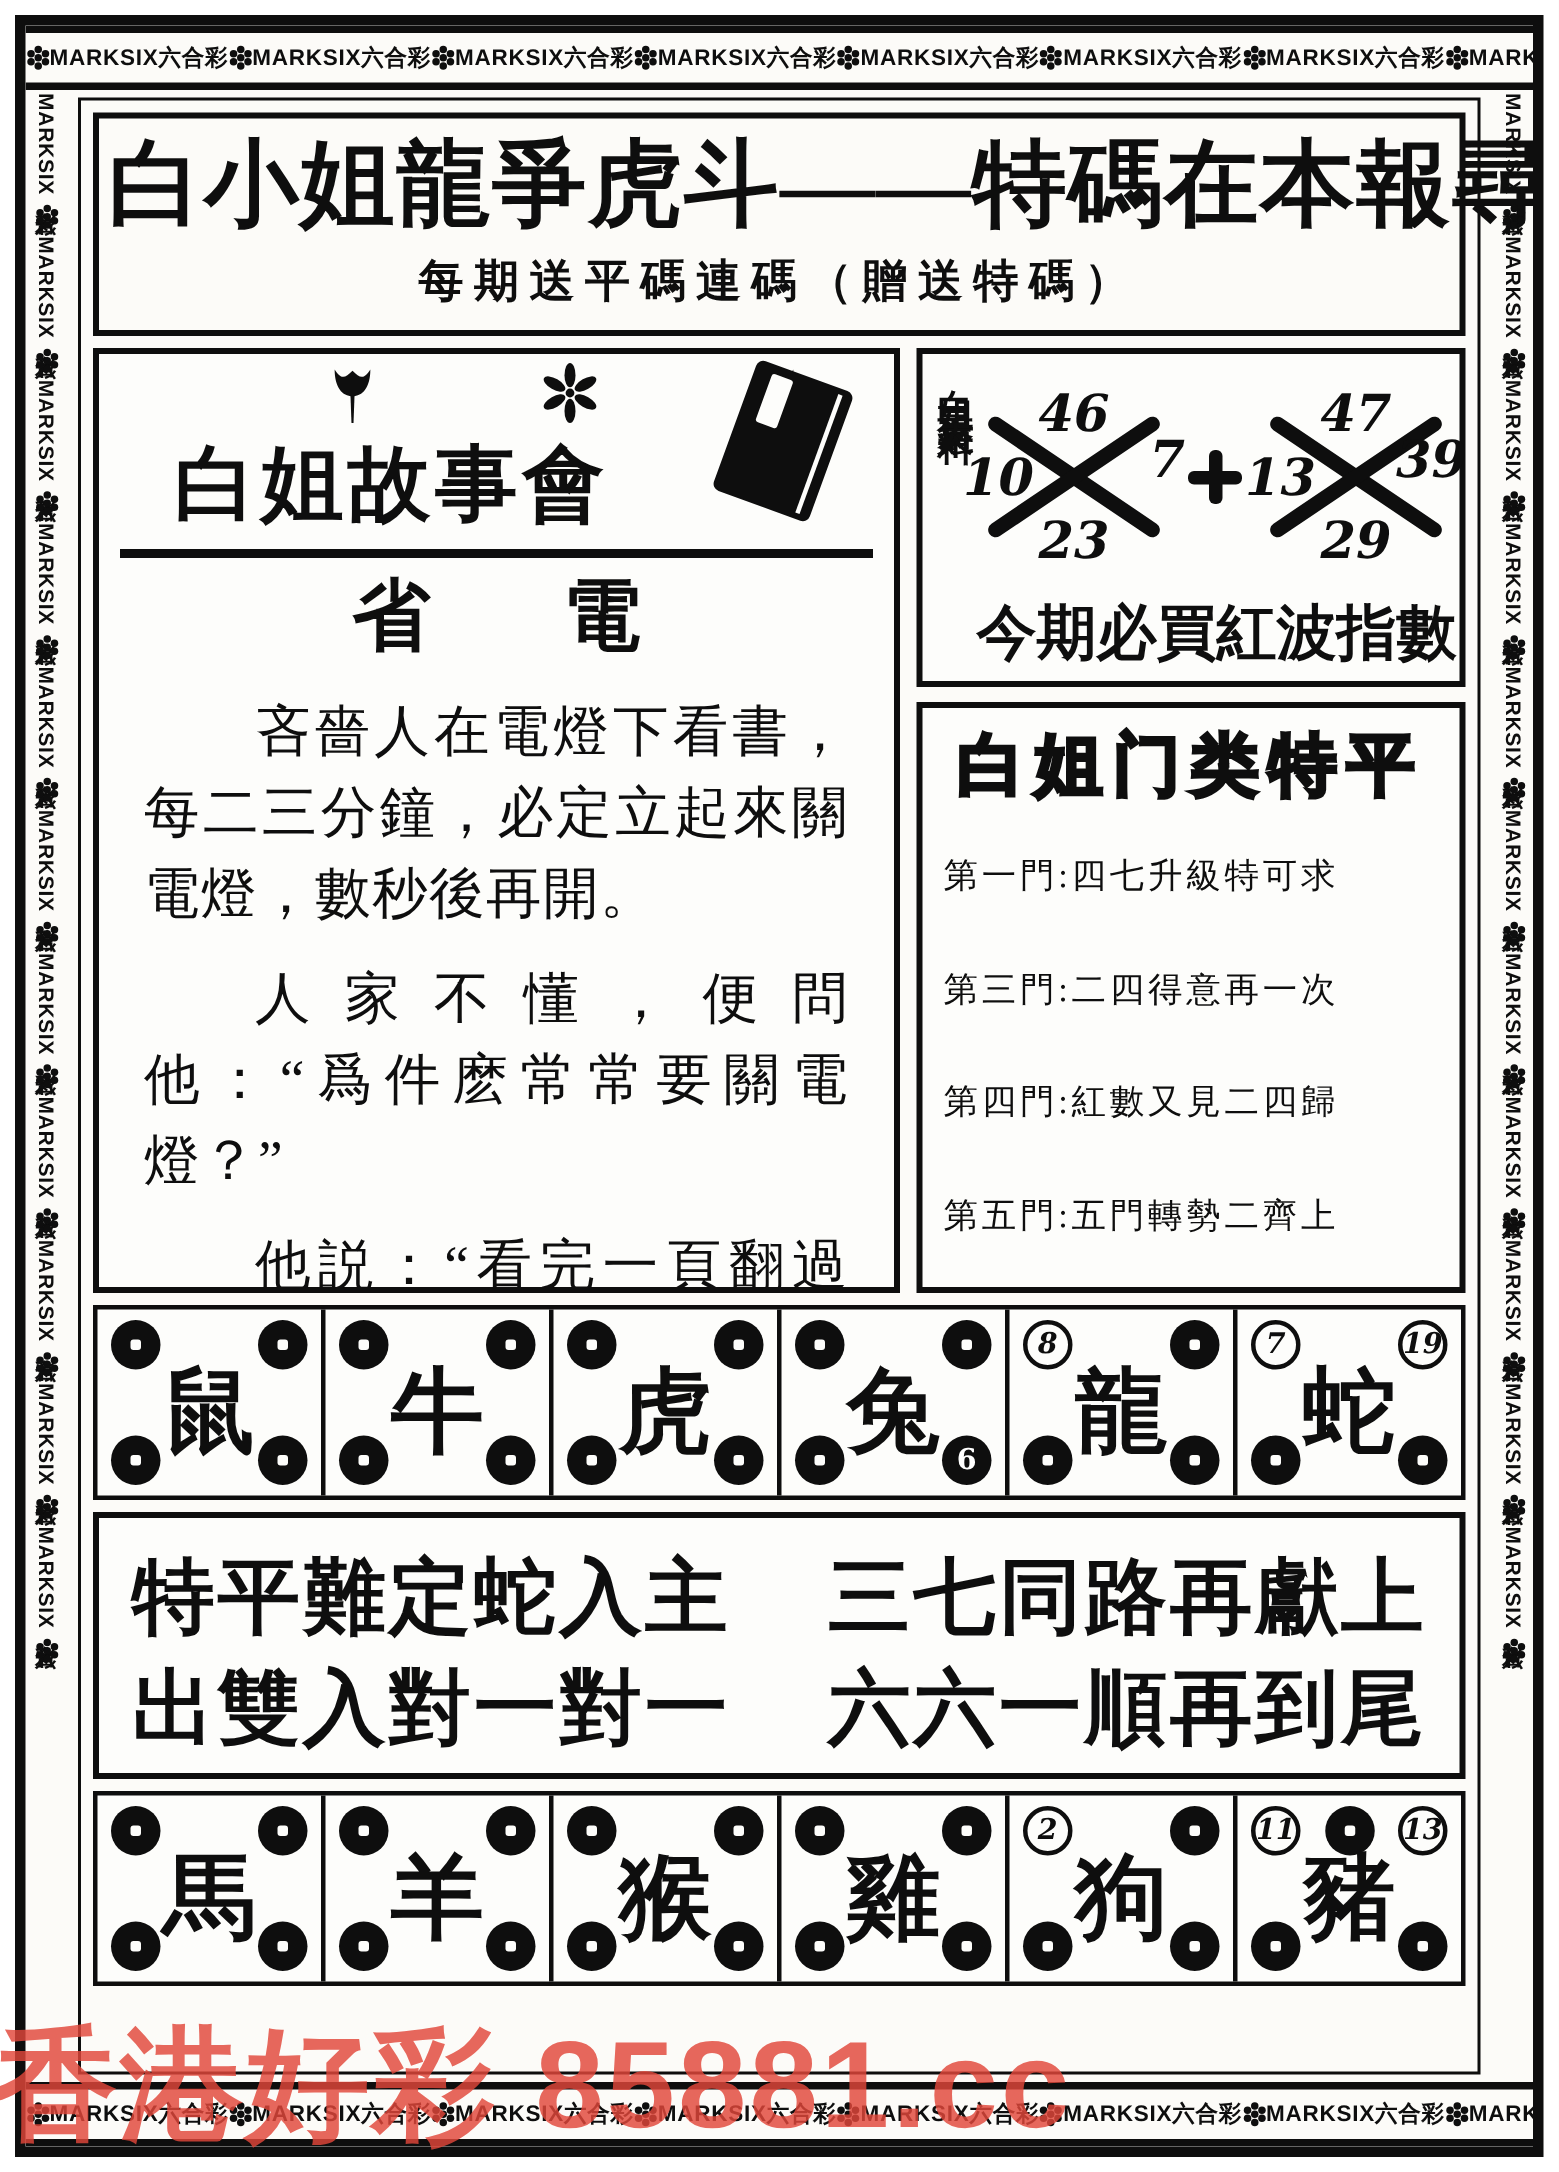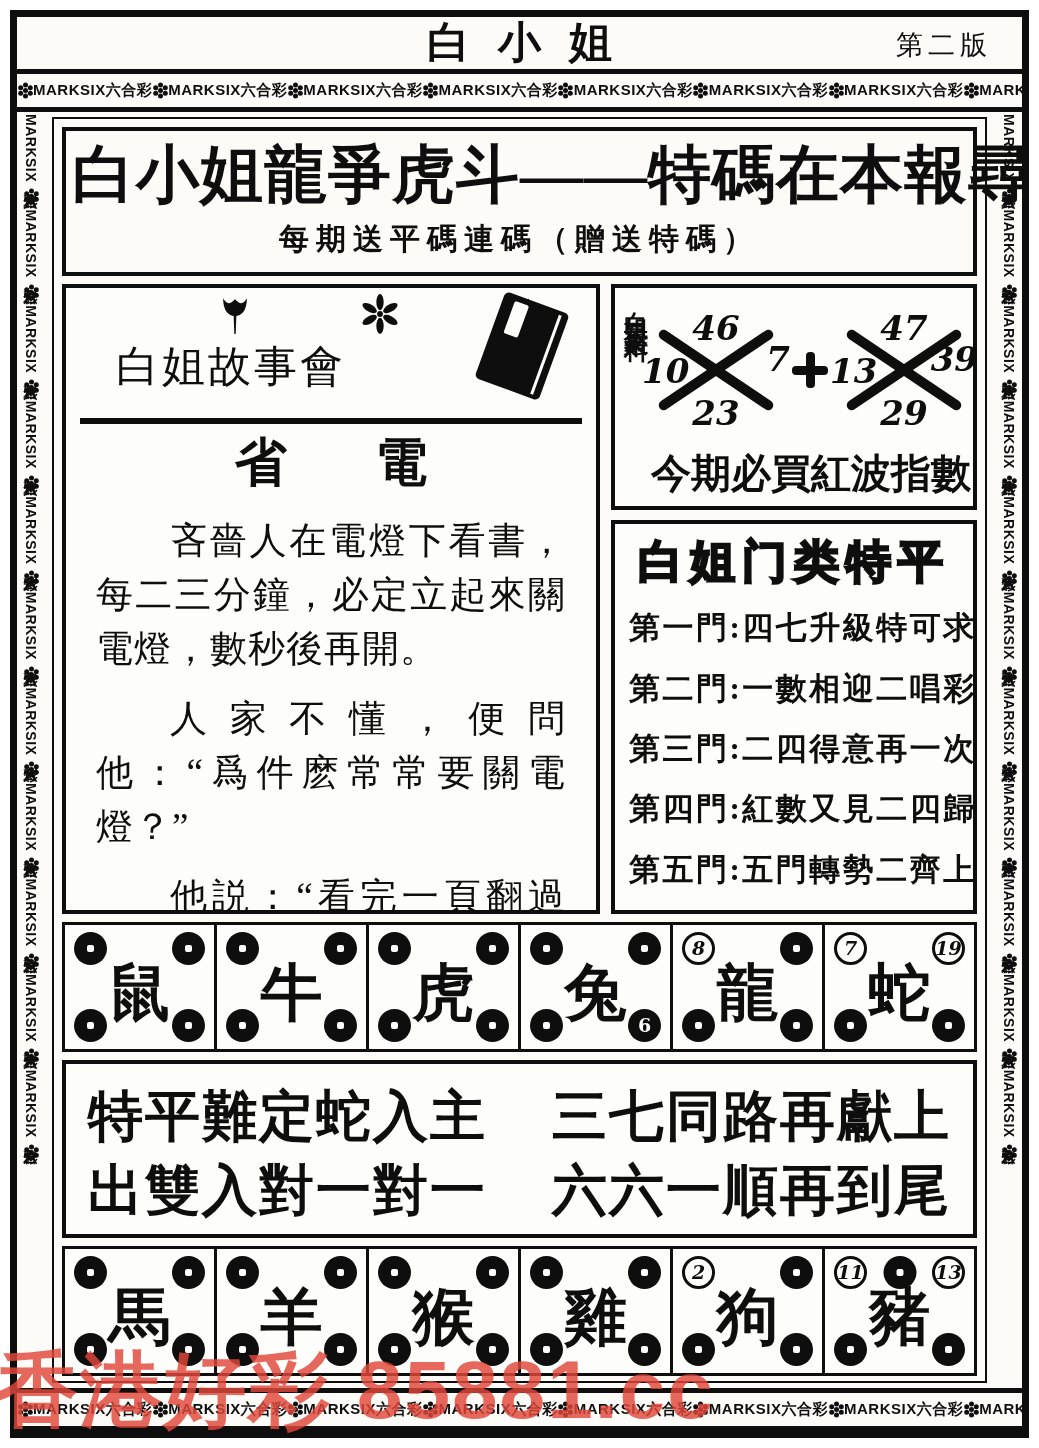--- a/index.html
+++ b/index.html
@@ -31,21 +31,21 @@
   .hl-box{border:4px solid #0e0e0e;padding:10px 6px 12px;text-align:center;flex:0 0 auto;}
   .hl-title{font-size:63px;font-weight:900;letter-spacing:1px;line-height:1.08;white-space:nowrap;}
   .hl-sub{font-size:30px;font-weight:900;margin-top:10px;letter-spacing:7px;}
   
   .cols{display:flex;gap:11px;margin-top:8px;height:630px;flex:0 0 auto;}
   .story-box{flex:0 0 538px;border:4px solid #0e0e0e;padding:8px 14px;box-sizing:border-box;overflow:hidden;background:#fdfdfb;}
   .story-hdr{position:relative;height:122px;border-bottom:6px solid #0e0e0e;margin-bottom:4px;}
   .tulip-a{position:absolute;left:138px;top:0;}
   .pinwheel{position:absolute;left:278px;top:-4px;}
   .tulip-b{position:absolute;left:420px;top:0;}
-  .story-box-title{position:absolute;left:36px;top:42px;font-size:43px;font-weight:400;
+  .story-box-title{position:absolute;left:36px;top:42px;font-size:55px;font-weight:700;
     font-family:"Liberation Sans",sans-serif;letter-spacing:3px;}
   .book{position:absolute;right:26px;top:4px;width:68px;height:92px;background:#0e0e0e;border-radius:5px;transform:rotate(20deg);}
   .book::before{content:"";position:absolute;right:7px;top:4px;bottom:4px;width:3px;background:#fdfdfb;}
   .book::after{content:"";position:absolute;left:12px;top:6px;width:15px;height:34px;background:#fdfdfb;border-radius:2px;}
   .story-title{font-size:52px;font-weight:700;text-align:center;letter-spacing:1.7em;margin-right:-1.7em;margin-top:2px;}
   .story-p{font-size:37px;line-height:1.46;text-indent:2em;margin:16px;letter-spacing:1px;text-align:justify;}
   
   .rcol{flex:1;display:flex;flex-direction:column;gap:10px;min-width:0;}
   .tips-box{border:4px solid #0e0e0e;height:226px;box-sizing:border-box;display:flex;padding:5px 4px 2px 6px;background:#fdfdfb;}
   .tips-label{writing-mode:vertical-rl;font-size:24px;font-weight:900;font-family:"Liberation Sans",sans-serif;
@@ -58,21 +58,21 @@
   .xbar.a{transform:rotate(34deg);} .xbar.b{transform:rotate(-34deg);}
   .xg-left{position:absolute;left:-3px;top:40px;} .xg-top{position:absolute;left:50%;transform:translateX(-50%);top:-3px;}
   .xg-right{position:absolute;right:-3px;top:28px;} .xg-bottom{position:absolute;left:50%;transform:translateX(-50%);bottom:-4px;}
   .plus{position:relative;width:36px;height:36px;flex:0 0 auto;}
   .plus::before{content:"";position:absolute;left:0;top:14px;width:36px;height:9px;background:#0e0e0e;border-radius:4px;}
   .plus::after{content:"";position:absolute;left:14px;top:0;width:9px;height:36px;background:#0e0e0e;border-radius:4px;}
   .tips-footer{font-size:40px;font-weight:900;text-align:left;white-space:nowrap;letter-spacing:0;padding-bottom:3px;}
   .gates-box{border:4px solid #0e0e0e;flex:1;padding:6px 14px 10px;display:flex;flex-direction:column;background:#fdfdfb;}
   .gates-title{text-align:center;font-size:45px;font-weight:900;font-family:"Liberation Sans",sans-serif;
     color:#fdfdfb;-webkit-text-stroke:2.5px #0e0e0e;letter-spacing:7px;margin:2px 0 6px;}
-  .gate-item{font-size:31px;letter-spacing:2.5px;flex:1;display:flex;align-items:center;font-weight:700;white-space:nowrap;}
+  .gate-item{font-size:23px;letter-spacing:2.5px;flex:1;display:flex;align-items:center;font-weight:400;white-space:nowrap;}
   
   .zrow{display:flex;border:3px solid #0e0e0e;margin-top:8px;height:124px;flex:0 0 auto;background:#fdfdfb;}
   .zcell{flex:1;position:relative;border-right:3px solid #0e0e0e;min-width:0;}
   .zcell:last-child{border-right:none;}
   .zglyph{position:absolute;left:50%;top:55%;transform:translate(-50%,-50%);font-size:62px;font-weight:900;}
   .coin{position:absolute;width:33px;height:33px;border-radius:50%;box-sizing:border-box;
     display:flex;align-items:center;justify-content:center;
     font-family:"DejaVu Serif",serif;font-weight:700;font-size:19px;line-height:1;}
   .coin.s{background:#0e0e0e;color:#fff;}
   .coin.s::after{content:"";position:absolute;width:7px;height:7px;background:#fdfdfb;border-radius:2px;}
@@ -88,24 +88,20 @@
   
   .watermark{position:absolute;left:-4px;bottom:2px;z-index:9;font-family:"Liberation Sans",sans-serif;
     font-size:82px;font-weight:900;letter-spacing:2px;white-space:nowrap;opacity:.82;pointer-events:none;}
   .icon-svg{display:block;}
 </style>
 </head>
 <body>
 
 <div class="frame">
 
-  <div class="hdr">
-    <div class="hdr-title">白小姐</div>
-    <div class="hdr-edition">第二版</div>
-  </div>
 
   <div class="hband">
     <i class="flower"></i>
   <span class="band-unit">MARKSIX六合彩</span>
       <i class="flower"></i>
       <span class="band-unit">MARKSIX六合彩</span>
       <i class="flower"></i>
       <span class="band-unit">MARKSIX六合彩</span>
       <i class="flower"></i>
       <span class="band-unit">MARKSIX六合彩</span>
@@ -199,21 +195,20 @@
                   </div>
                 </div>
                 <div class="tips-footer">今期必買紅波指數</div>
               </div>
             </div>
 
             <div class="gates-box">
               <div class="gates-title">白姐门类特平</div>
               <div style="display:flex;flex-direction:column;flex:1;">
                   <div class="gate-item">第一門:四七升級特可求</div>
-                  <div class="gate-item">第二門:一數相迎二唱彩</div>
                   <div class="gate-item">第三門:二四得意再一次</div>
                   <div class="gate-item">第四門:紅數又見二四歸</div>
                   <div class="gate-item">第五門:五門轉勢二齊上</div>
                 </div>
             </div>
 
           </div>
         </div>
 
         <div class="zrow">

